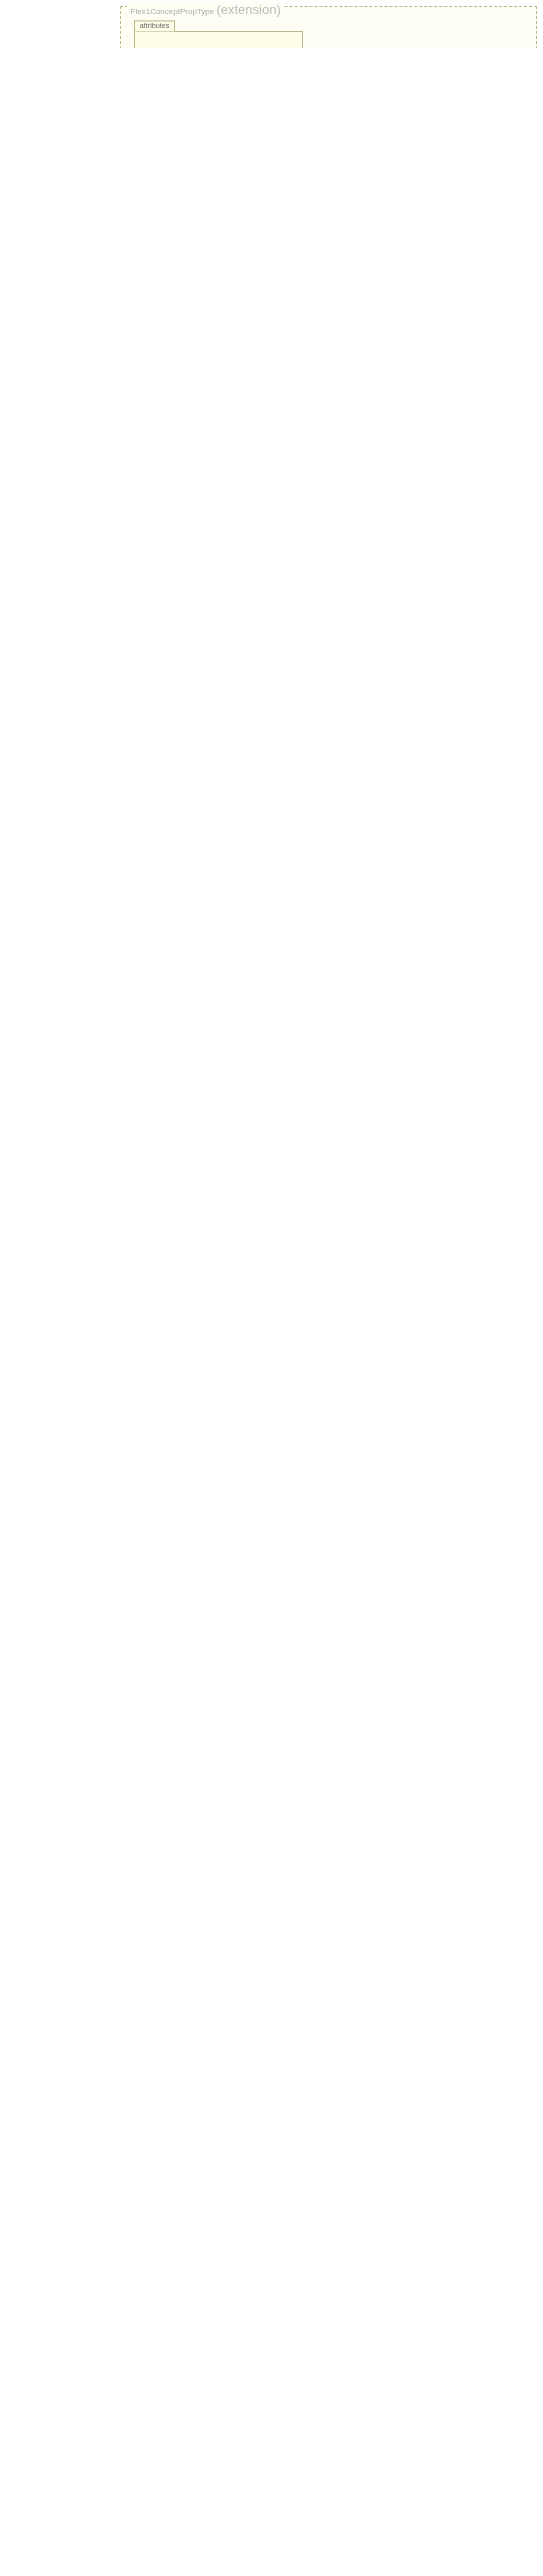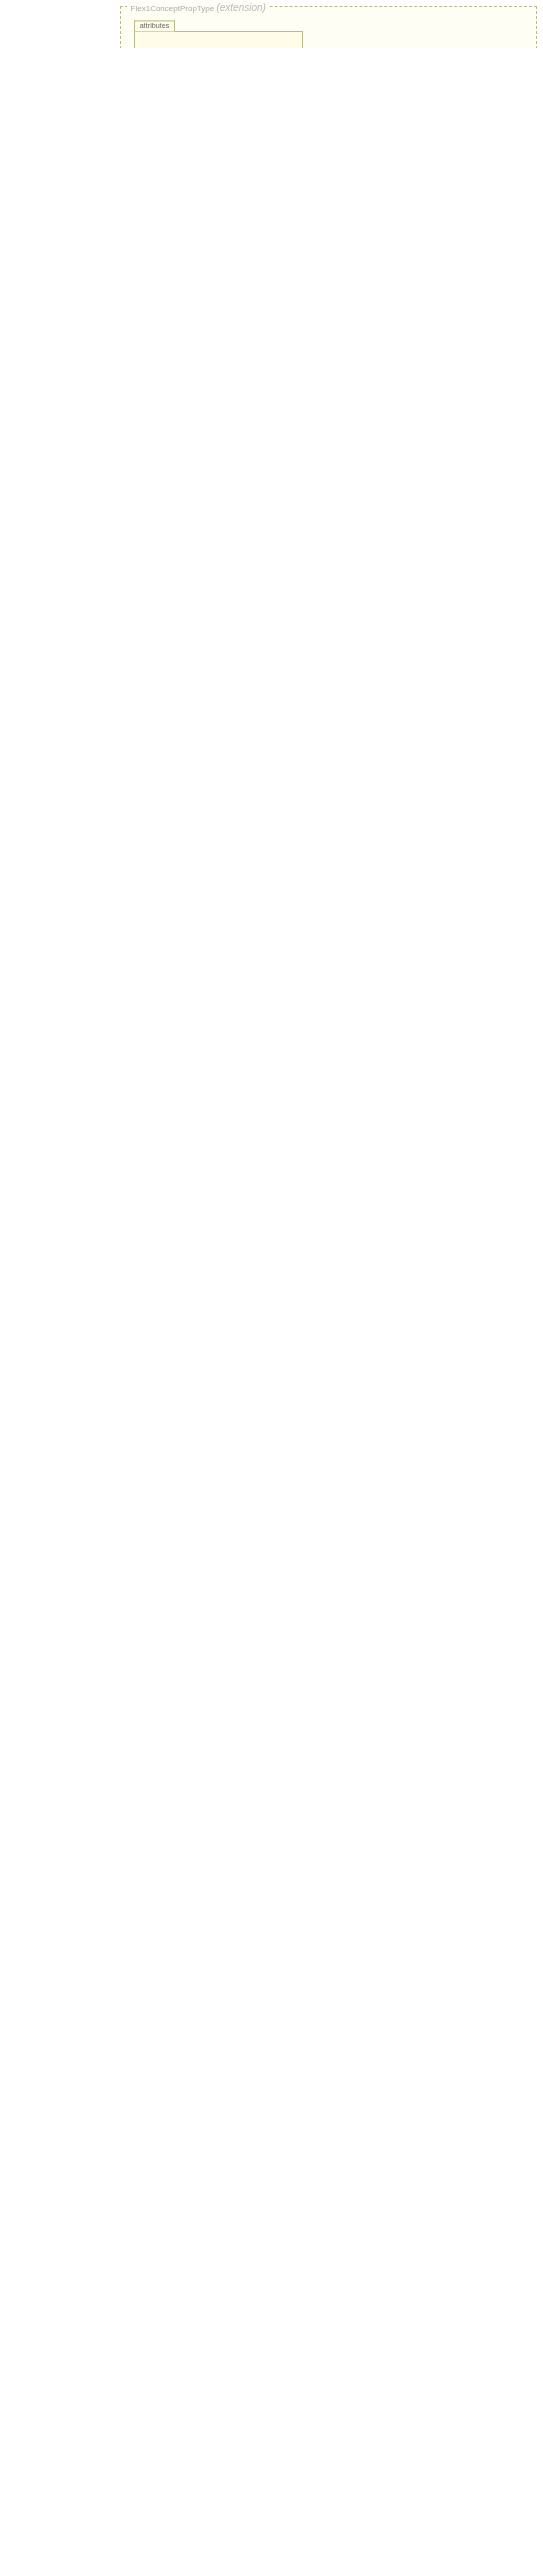--- a/index.html
+++ b/index.html
@@ -5,21 +5,21 @@
 body{margin:0;font-family:Verdana,Geneva,sans-serif;font-size:8px;background:#fff;color:#333;width:544px}
 .page{position:relative;padding:16px 8px 32px 8px}
 .root-box{position:absolute;left:8px;top:1272px}
 .elem-box{border:0.8px solid #8a8a5a;background:#f5f5dc;padding:3.2px 6.4px;display:inline-block;position:relative;box-shadow:0.8px 0.8px 0 rgba(0,0,0,0.15)}
 .elem-box.dashed{border-style:dashed}
 .elem-name{font-weight:bold;color:#333;font-size:8.8px}
 .desc{color:#888;font-size:7.2px;line-height:1.25;margin-top:1.6px}
 .root-box .desc{max-width:80px}
 .type-frame{border:0.8px dashed #b8b88a;background:#fffef5;position:absolute}
 .type-label{position:absolute;top:-5.6px;left:6.4px;background:#fffef5;padding:0 3.2px;color:#aaa;font-size:8px}
-.type-label .ext{color:#bbb;font-style:italic;font-size:10px}
+.type-label .ext{color:#bbb;font-size:13px}
 .attrs-frame{border:0.8px solid #b8b88a;background:#fffce8;position:absolute}
 .attrs-tab{position:absolute;top:-0.8px;left:-0.8px;background:#fffce8;border:0.8px solid #b8b88a;border-bottom:none;padding:0.8px 4.8px;font-size:7.2px;color:#666;transform:translateY(-100%)}
 .attr-col{position:absolute;left:12.8px;top:16px;width:128px}
 .attr-item{margin-bottom:6.4px}
 .attr-box{border:0.8px dashed #8a8a5a;background:#f5f5dc;padding:2.4px 4.8px;font-weight:bold;font-size:8px;display:inline-block;box-shadow:0.8px 0.8px 0 rgba(0,0,0,0.1)}
 .attr-desc{color:#888;font-size:7.2px;line-height:1.2;max-width:124px;margin-top:1.6px}
 .conn{position:absolute;background:#888;pointer-events:none}
 .conn.dash{background:transparent;border-top:0.8px dashed #aaa;height:0}
 .hv{height:0.8px}
 .vv{width:0.8px}

